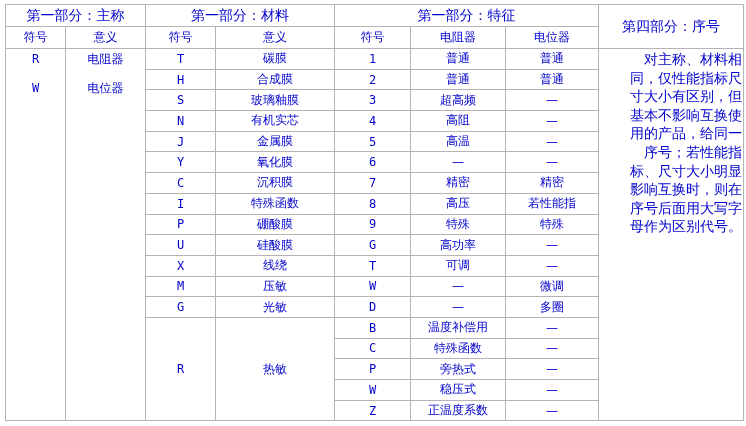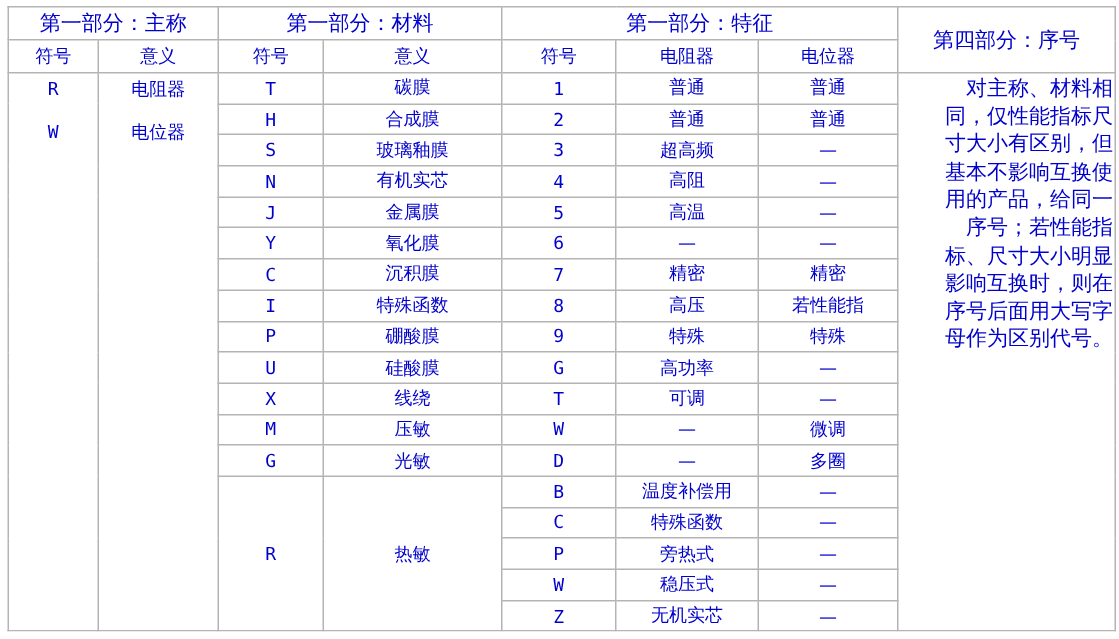--- a/index.html
+++ b/index.html
@@ -176,18 +176,18 @@
           <td>旁热式</td>
           <td>—</td>
         </tr>
         <tr class="dr">
           <td class="sym">W</td>
           <td>稳压式</td>
           <td>—</td>
         </tr>
         <tr class="dr">
           <td class="sym">Z</td>
-          <td>无机实芯</td>
+          <td>正温度系数</td>
           <td>—</td>
         </tr>
       </tbody>
   </table>
 </div>
 
 </body></html>

